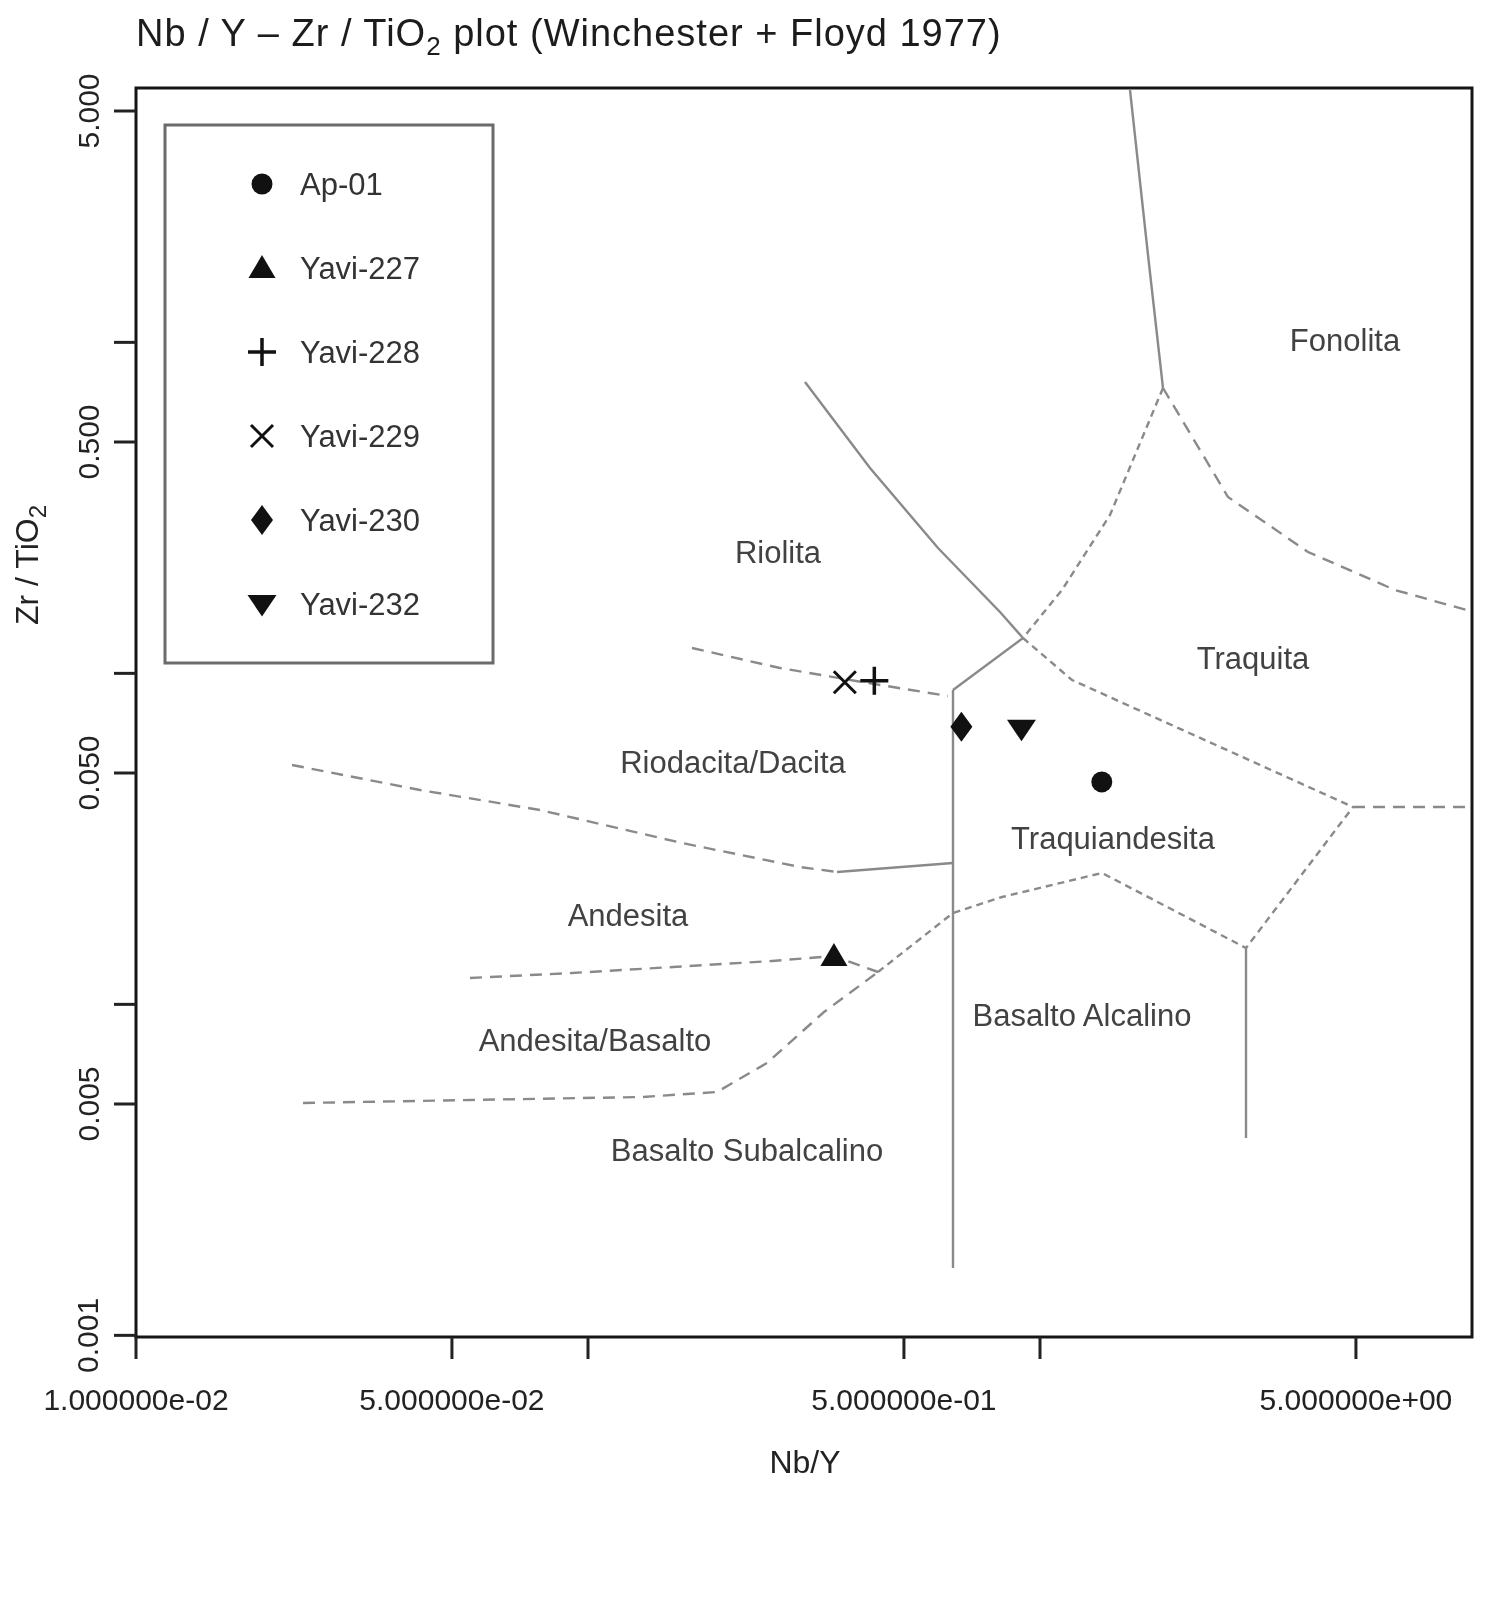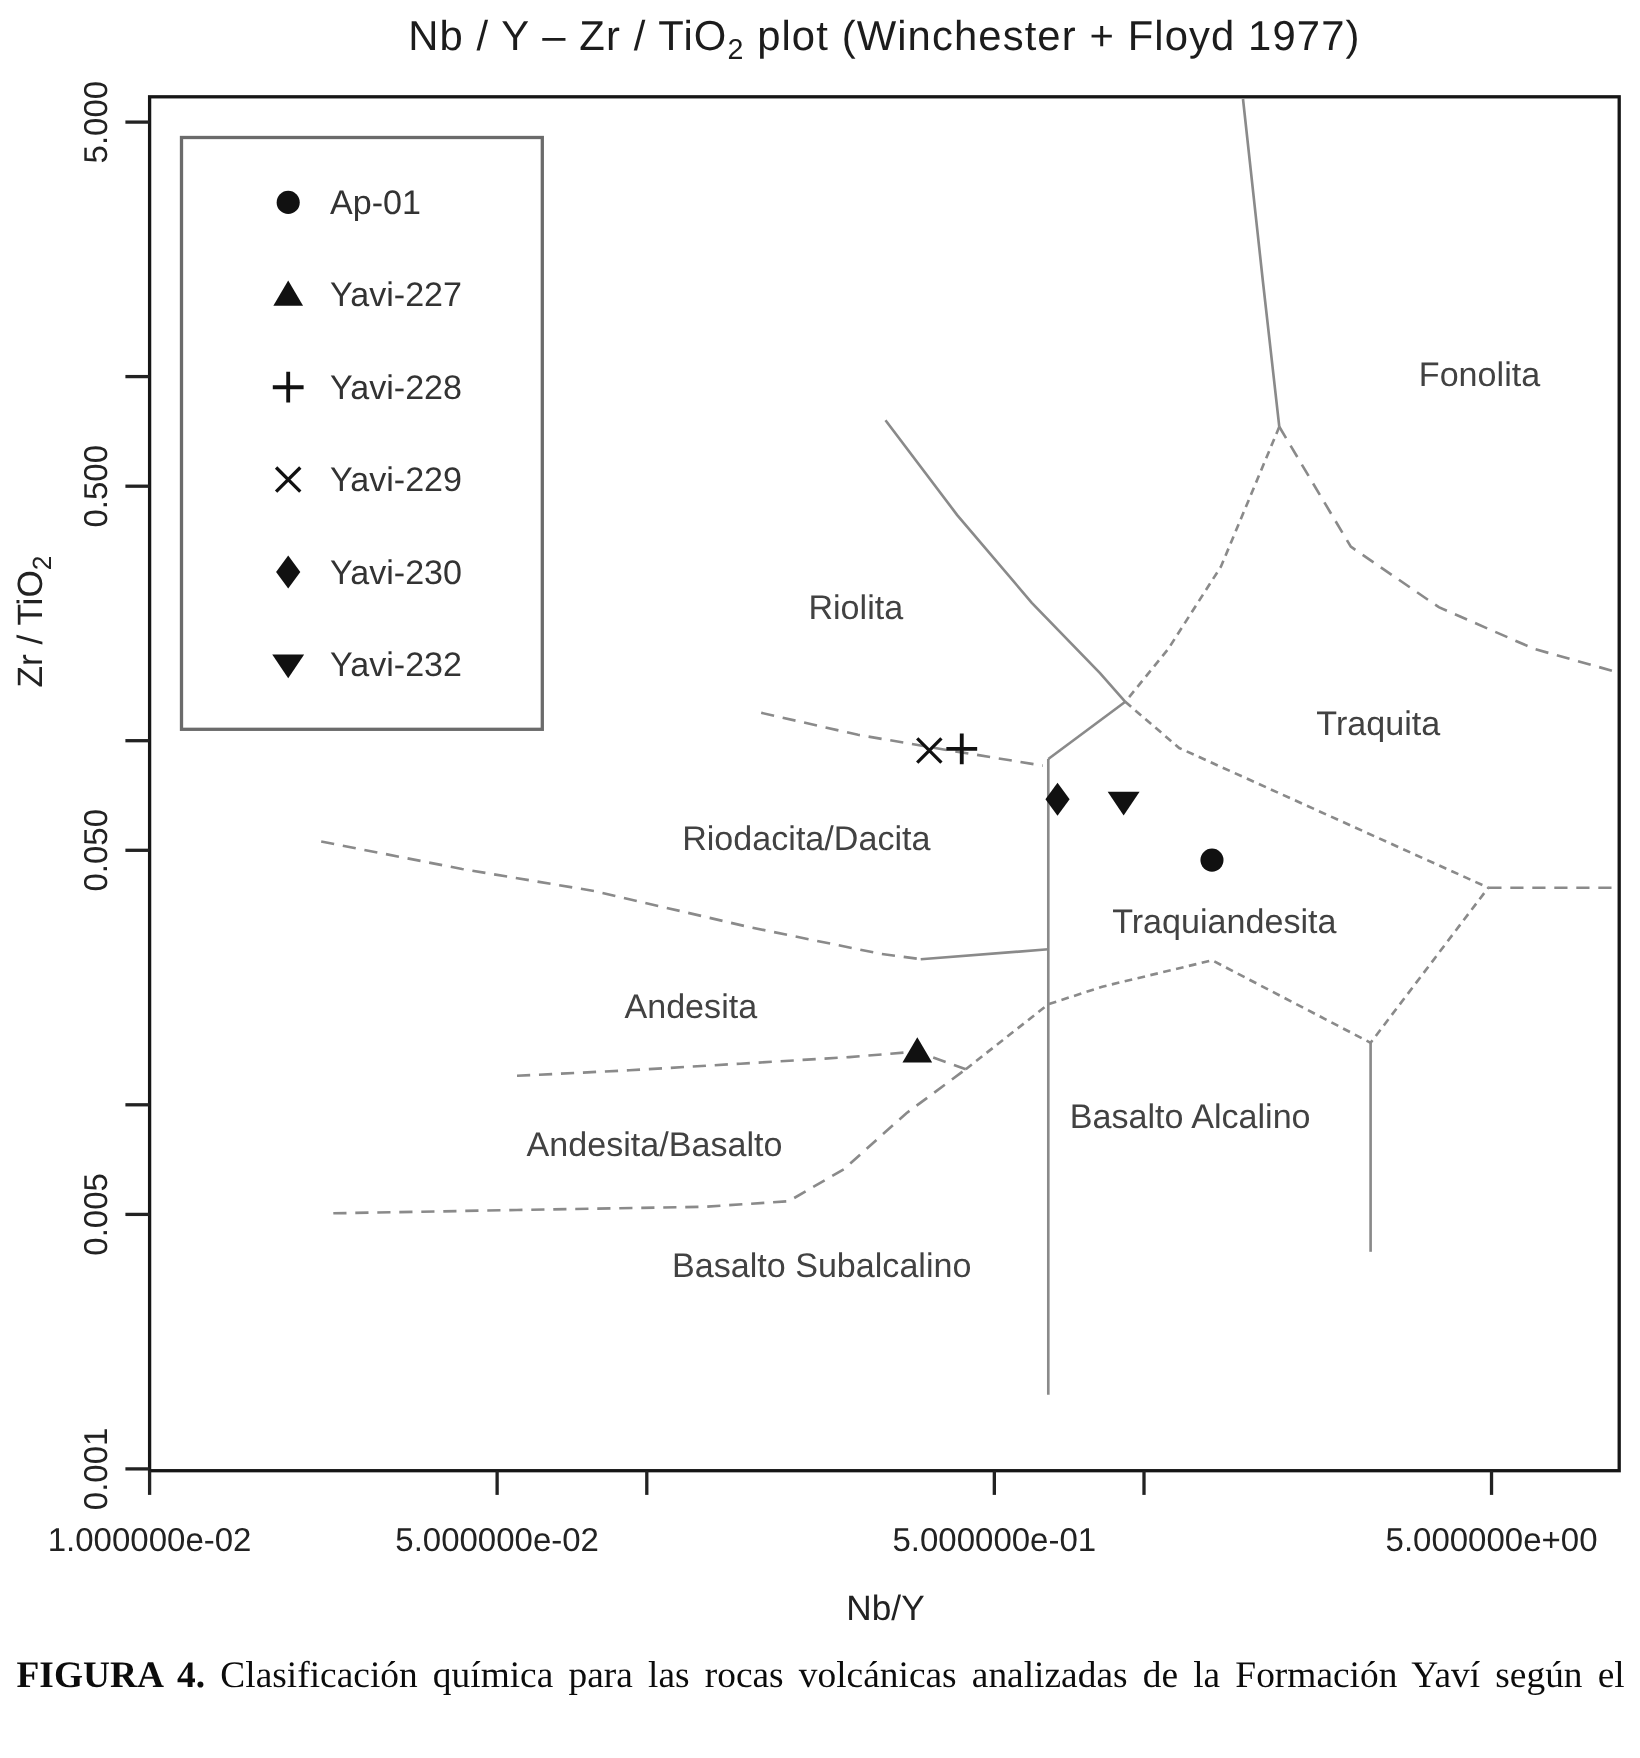--- a/index.html
+++ b/index.html
@@ -1,18 +1,18 @@
 <!DOCTYPE html>
 <html><head>
 <meta charset="utf-8">
 <style>
   html,body{margin:0;padding:0;background:#ffffff;}
   .fig{position:relative;width:1491px;height:1598px;background:#fff;overflow:hidden;
        font-family:"Liberation Sans",sans-serif;}
-  .title{position:absolute;top:12px;left:136px;width:1336px;text-align:center;
+  .title{position:absolute;top:12px;left:136px;width:1336px;
          font-size:38px;color:#1c1c1c;letter-spacing:1px;white-space:nowrap;}
   .title sub{font-size:26px;}
   svg text{font-family:"Liberation Sans",sans-serif;}
   .tick{font-size:30px;fill:#222;}
   .axis-title{font-size:32px;fill:#222;}
   .region{font-size:31px;fill:#424242;}
   .legend-text{font-size:31px;fill:#333;}
   .caption{position:absolute;top:1502px;left:15px;width:1462px;
            font-family:"Liberation Serif",serif;font-size:34px;color:#0c0c0c;line-height:1.30;}
   .cap-line1{text-align:justify;text-align-last:justify;}
@@ -115,15 +115,14 @@
           <path fill="#111" d="M247.5,595 L276.5,595 L262,616.5 Z"></path>
           <text x="300" y="604" dominant-baseline="central" class="legend-text">Yavi-232</text>
         </g>
     </g>
 
     <text x="805" y="1473" text-anchor="middle" class="axis-title">Nb/Y</text>
     <text transform="rotate(-90 38 565)" x="38" y="565" text-anchor="middle" class="axis-title"><tspan>Zr / TiO</tspan><tspan dy="8" font-size="24">2</tspan></text>
   </svg>
 
   <div class="caption">
-    <div class="cap-line1"><span class="cap-bold">FIGURA  4.</span> <span>Clasificación química para las rocas volcánicas analizadas de la Formación Yaví según el</span></div>
   </div>
 </div>
 
 </body></html>

